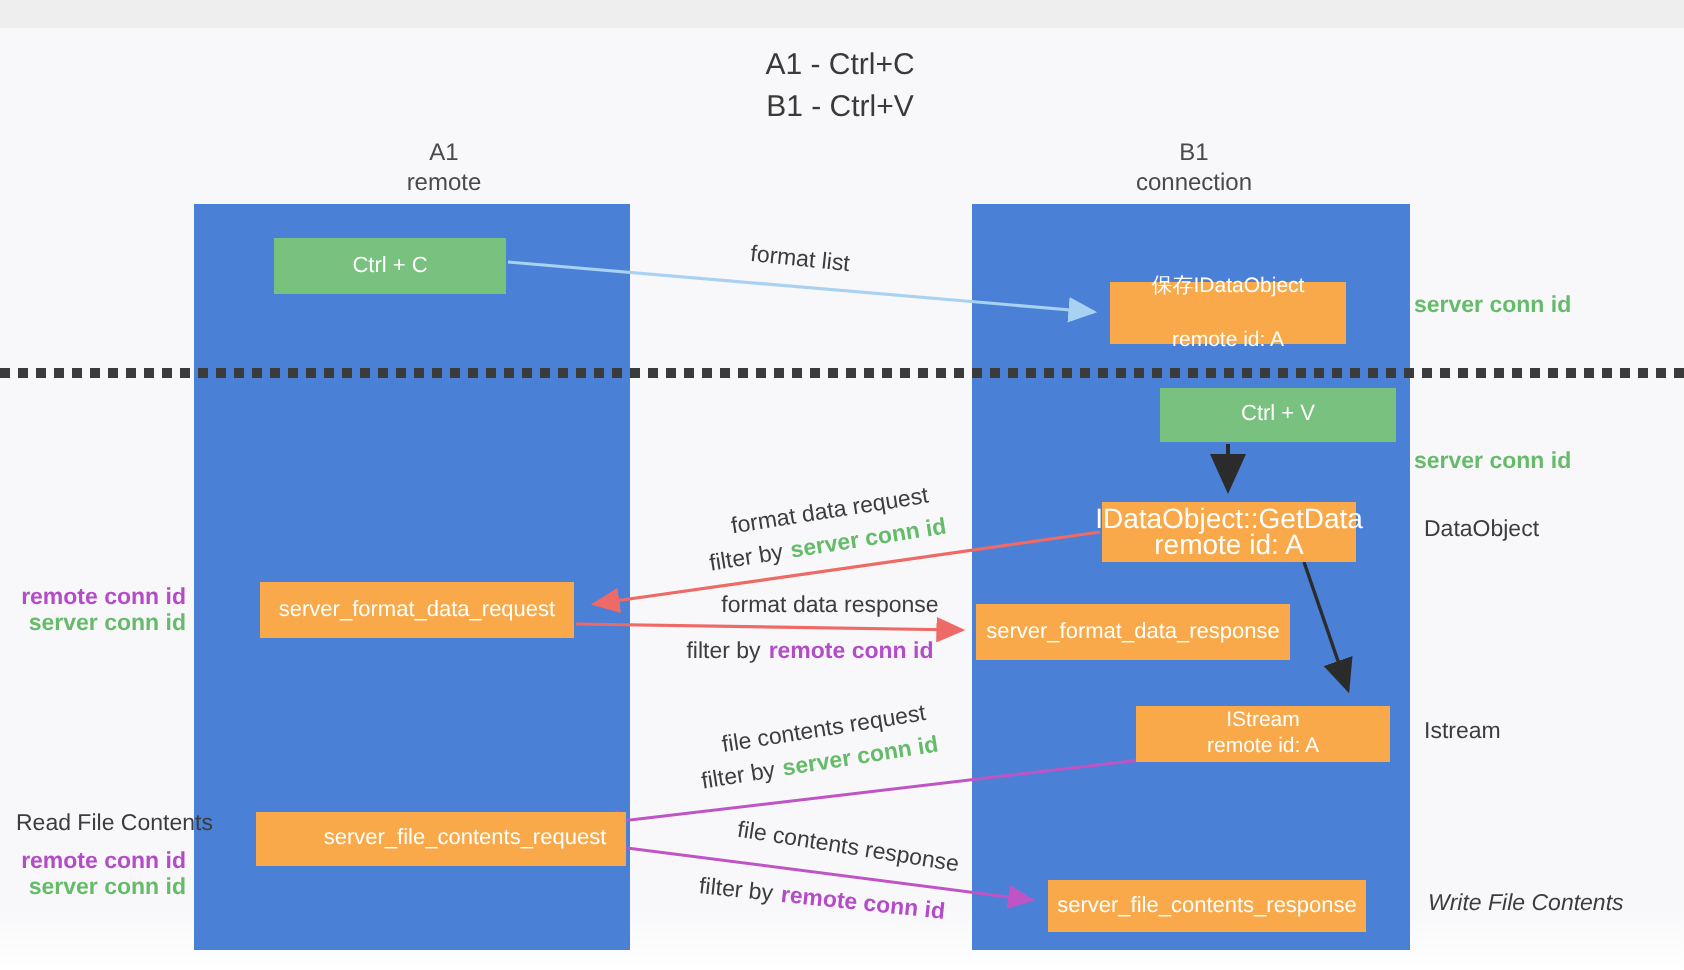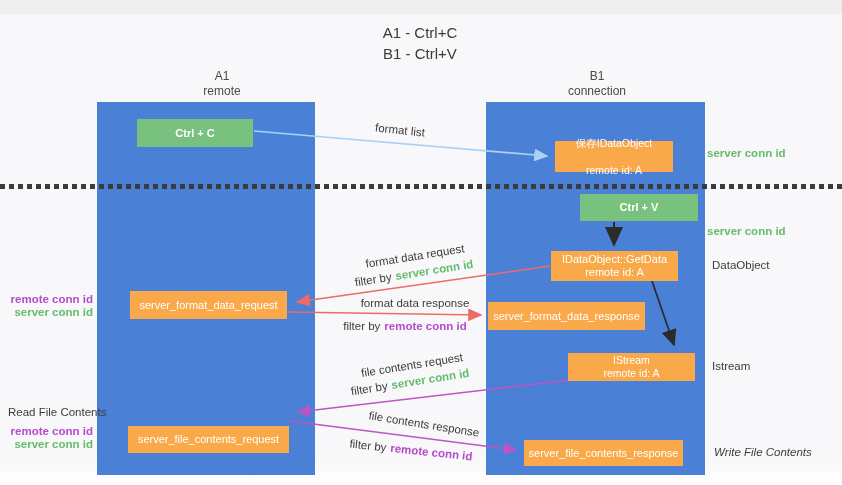--- a/index.html
+++ b/index.html
@@ -33,21 +33,21 @@
   .divider{
     position:absolute;left:0;top:170px;width:842px;height:5px;z-index:4;
     background:repeating-linear-gradient(90deg,#3b3b3b 0 5px,transparent 5px 9px);
   }
   svg.overlay{position:absolute;left:0;top:0;z-index:2;}
   .node{
     position:absolute;z-index:3;
     display:flex;flex-direction:column;align-items:center;justify-content:center;
     color:#fff;font-size:11px;line-height:13px;text-align:center;
   }
-  .node.green{background:#78c17e;font-weight:bold;}
+  .node.green{background:#78c17e;}
   .node.orange{background:#f9a94a;}
   .lbl{
     position:absolute;z-index:5;font-size:11.5px;color:#3c3c3c;white-space:nowrap;
   }
   .lbl.centered{text-align:center;}
   .lbl .row{display:flex;justify-content:center;gap:4px;}
   .green-t{color:#66bb6a;font-weight:bold;}
   .purple-t{color:#b44bc8;font-weight:bold;}
   .rot-neg{transform:rotate(-9deg);}
   .rot-pos{transform:rotate(9deg);}
@@ -108,39 +108,39 @@
 
   <div class="node orange" style="left:555px;top:127px;width:118px;height:31px;font-size:10.5px;gap:14px;">
     <span>保存IDataObject</span>
     <span>remote id: A</span>
   </div>
 
   <div class="node green" style="left:580px;top:180px;width:118px;height:27px;">
     <span>Ctrl + V</span>
   </div>
 
-  <div class="node orange" style="left:551px;top:237px;width:127px;height:30px;font-size:11px;">
+  <div class="node orange" style="left:551px;top:237px;width:127px;height:30px;font-size:14px;">
     <span>IDataObject::GetData</span>
     <span>remote id: A</span>
   </div>
 
   <div class="node orange" style="left:488px;top:288px;width:157px;height:28px;">
     <span>server_format_data_response</span>
   </div>
 
   <div class="node orange" style="left:130px;top:277px;width:157px;height:28px;">
     <span>server_format_data_request</span>
   </div>
 
   <div class="node orange" style="left:568px;top:339px;width:127px;height:28px;font-size:10.5px;">
     <span>IStream</span>
     <span>remote id: A</span>
   </div>
 
-  <div class="node orange" style="left:128px;top:412px;width:161px;height:27px;">
+  <div class="node orange" style="left:128px;top:392px;width:161px;height:27px;padding-left:24px;">
     <span>server_file_contents_request</span>
   </div>
 
   <div class="node orange" style="left:524px;top:426px;width:159px;height:26px;">
     <span>server_file_contents_response</span>
   </div>
 
   <div class="lbl centered rot-pos6" style="left:340px;top:110px;width:120px;">format list</div>
 
   <div class="lbl centered rot-neg" style="left:340px;top:236px;width:150px;">format data request</div>

